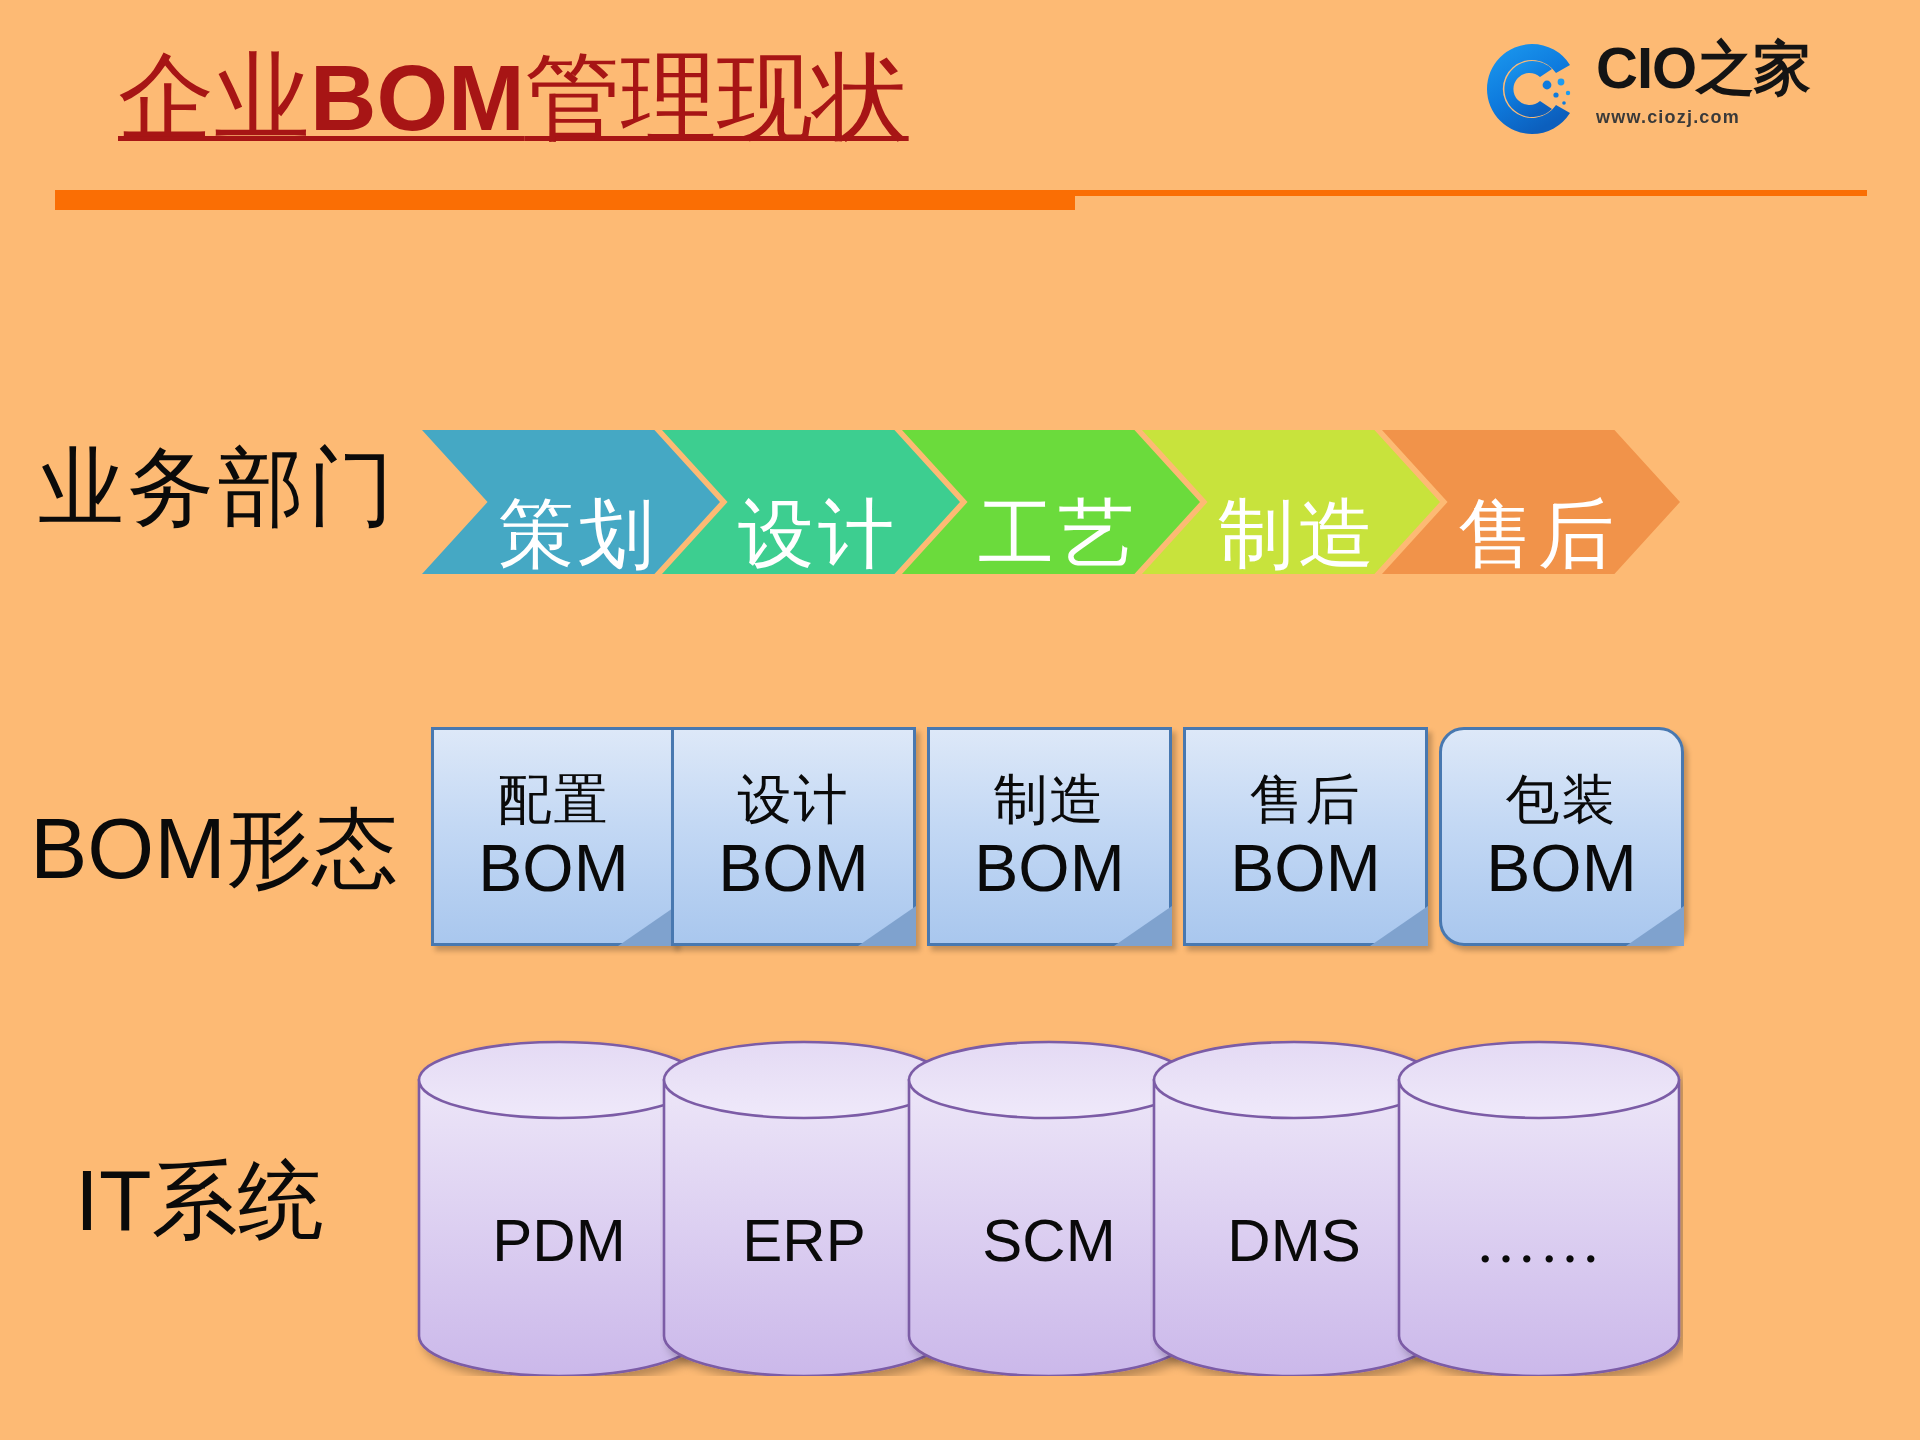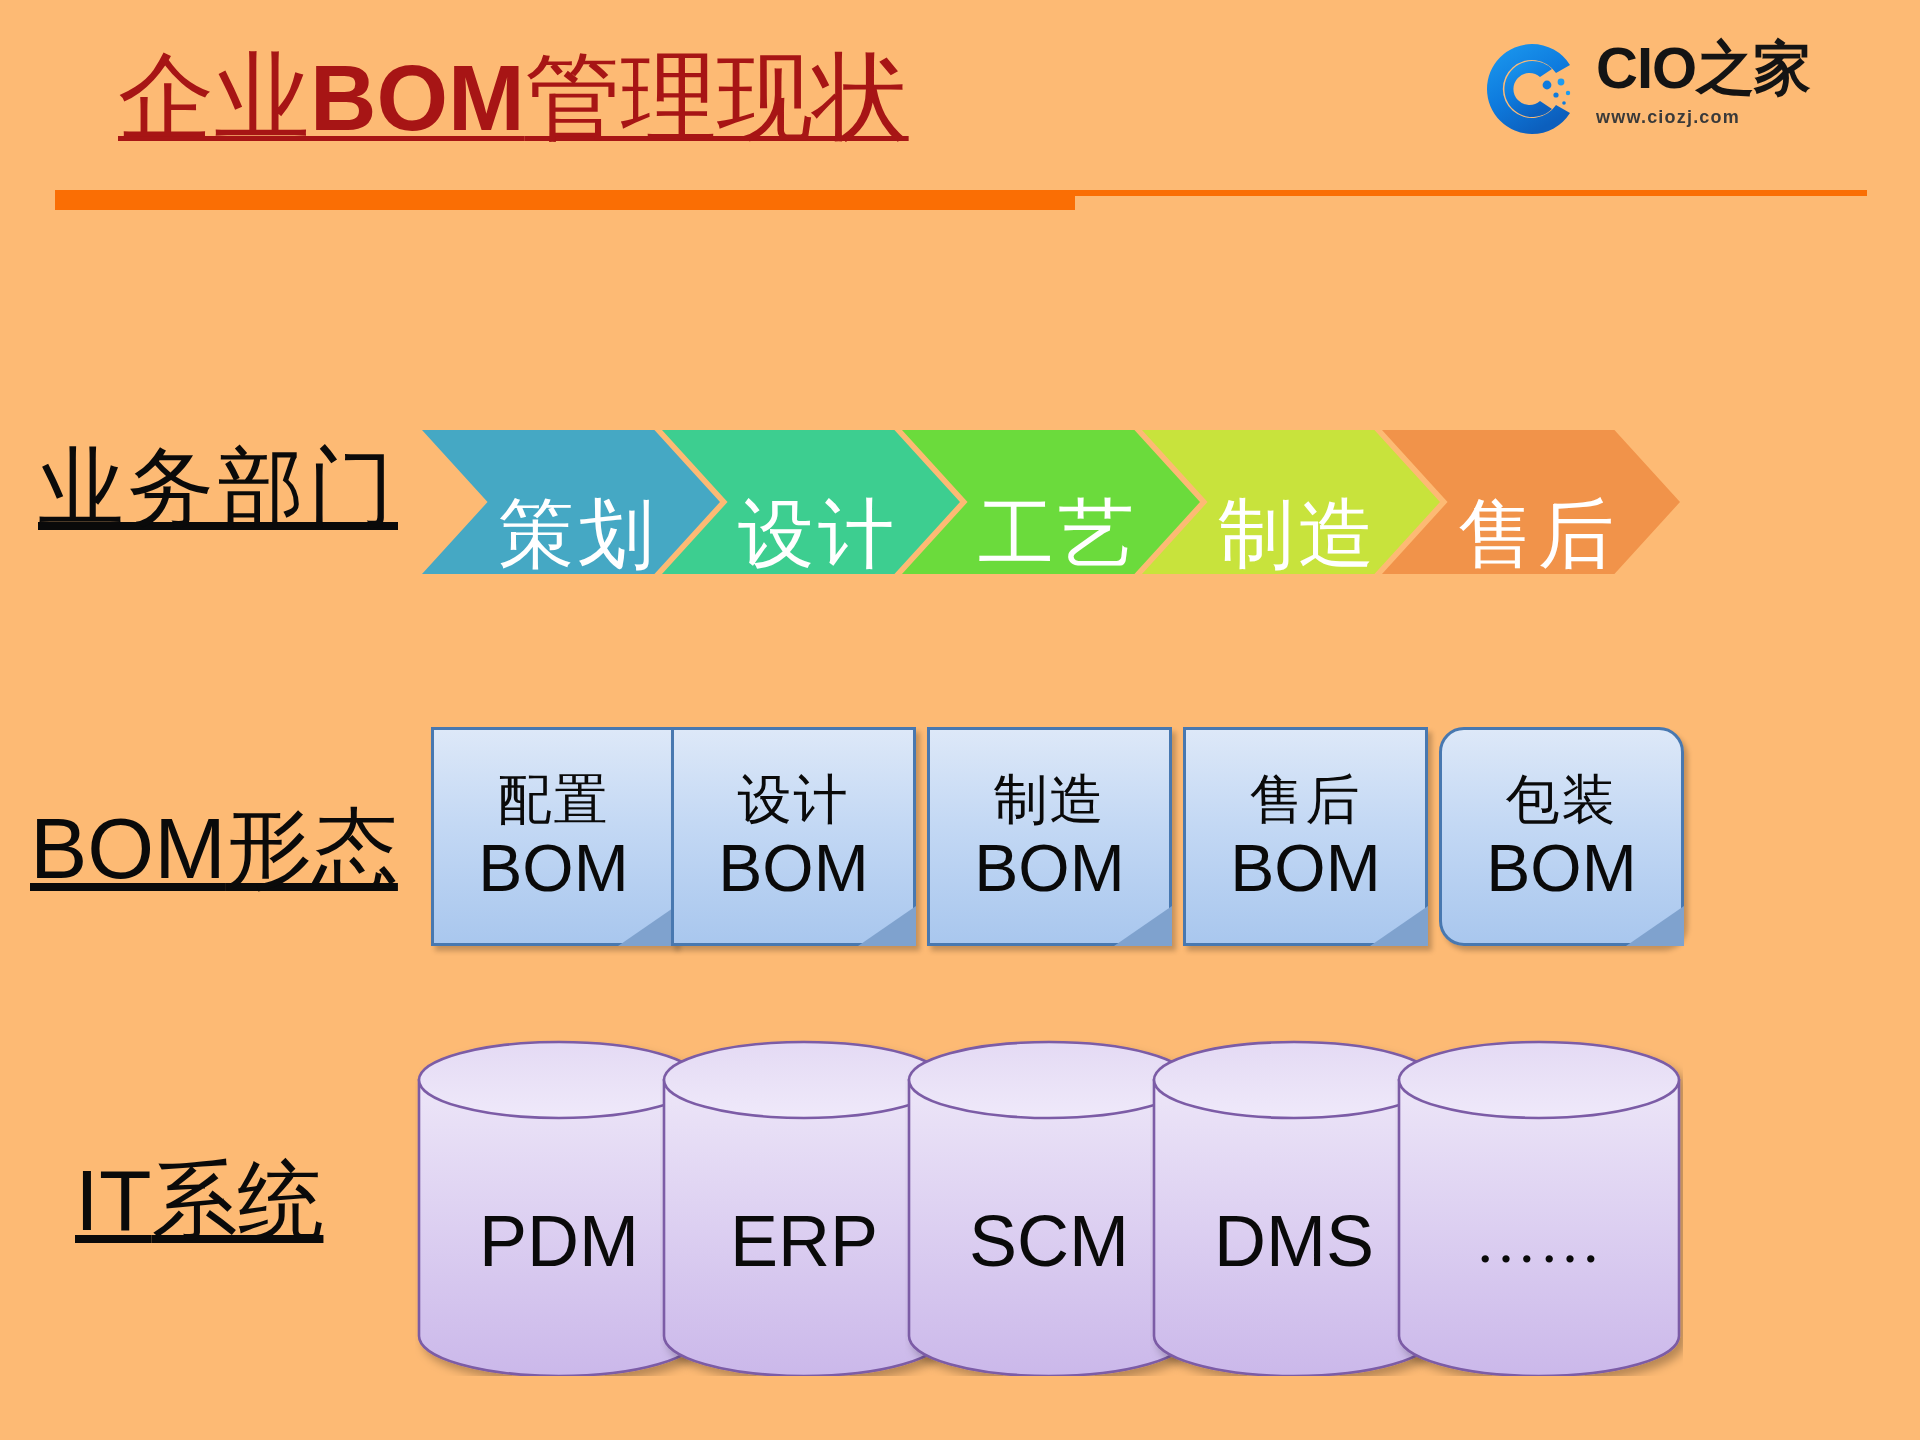--- a/index.html
+++ b/index.html
@@ -109,21 +109,20 @@
     margin-top: 2px;
     white-space: nowrap;
   }
 
   
   .row-label {
     position: absolute;
     font-family: "Liberation Serif", serif;
     color: #0A0A0A;
     white-space: nowrap;
-    text-decoration: underline;
   }
   .row-label .lat {
     font-family: "Liberation Sans", sans-serif;
   }
   #label-dept   { left: 38px;  top: 440px;  font-size: 86px; line-height: 96px; letter-spacing: 4px; }
   #label-bom    { left: 30px;  top: 800px;  font-size: 86px; line-height: 96px; }
   #label-it     { left: 75px;  top: 1152px; font-size: 86px; line-height: 96px; }
 
   
   .chevron-row {
@@ -215,21 +214,21 @@
     height: 336px;
   }
   .cyl svg { display: block; }
   .cyl-label {
     position: absolute;
     left: 0;
     top: 164px;
     width: 288px;
     text-align: center;
     font-family: "Liberation Sans", sans-serif;
-    font-size: 72px;
+    font-size: 60px;
     line-height: 74px;
     color: #0A0A0A;
     letter-spacing: 0px;
   }
   .cyl-label.dots {
     font-family: "Liberation Serif", serif;
     font-size: 62px;
     letter-spacing: 2px;
   }
 </style>

